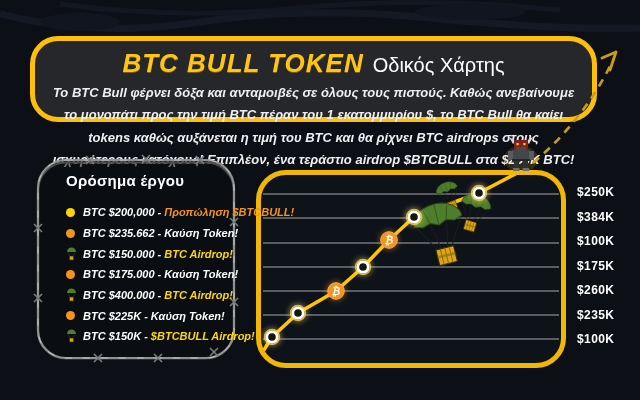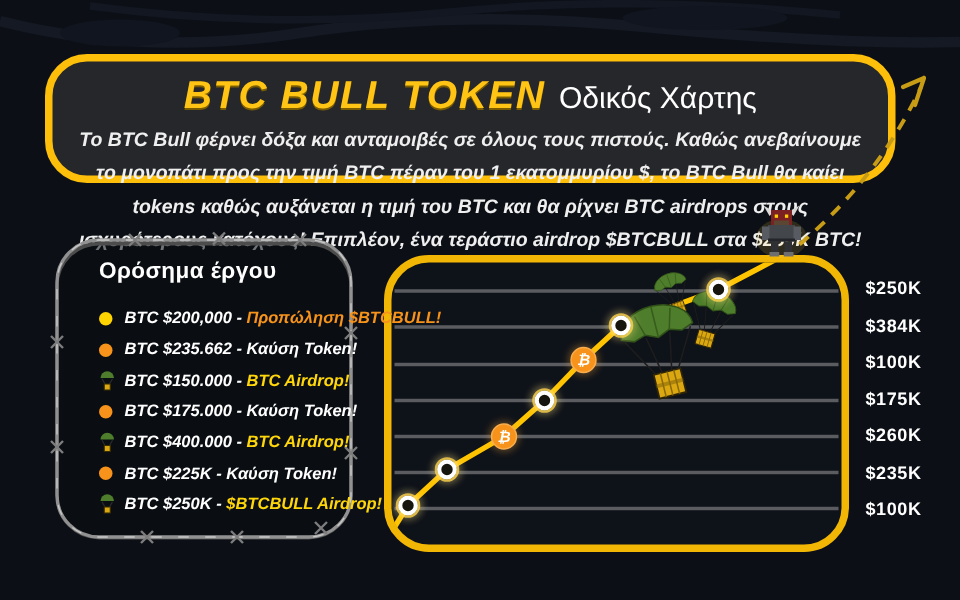--- a/index.html
+++ b/index.html
@@ -130,21 +130,21 @@
         <span class="mi-dot" style="background: rgb(247, 147, 26);"></span>
         <span class="mi-label">BTC $225K - </span>
           <span class="mi-hl" style="color: rgb(255, 255, 255);">Καύση Token!</span>
       </li>
       <li class="ms-item">
         <svg class="mi-para" width="11" height="14">
             <path d="M1,5 A4.5,4.5 0 0 1 10,5 Z" fill="#4e7d2b"></path>
             <path d="M2,5.5 L4,9 M9,5.5 L7,9" stroke="#2b2b2b" stroke-width="0.8"></path>
             <rect x="3.5" y="9" width="4" height="4" fill="#dca812" stroke="#3a2d00" stroke-width="0.7"></rect>
           </svg>
-        <span class="mi-label">BTC $250K - </span>
+        <span class="mi-label">BTC $150K - </span>
           <span class="mi-hl" style="color: rgb(255, 214, 10);">$BTCBULL Airdrop!</span>
       </li>
     </ul>
   </div>
 
   <div class="chart-panel">
     <svg width="300" height="188" viewBox="0 0 300 188">
       <defs>
         <filter id="soft" x="-80%" y="-80%" width="260%" height="260%">
           <feGaussianBlur stdDeviation="2.4"></feGaussianBlur>

